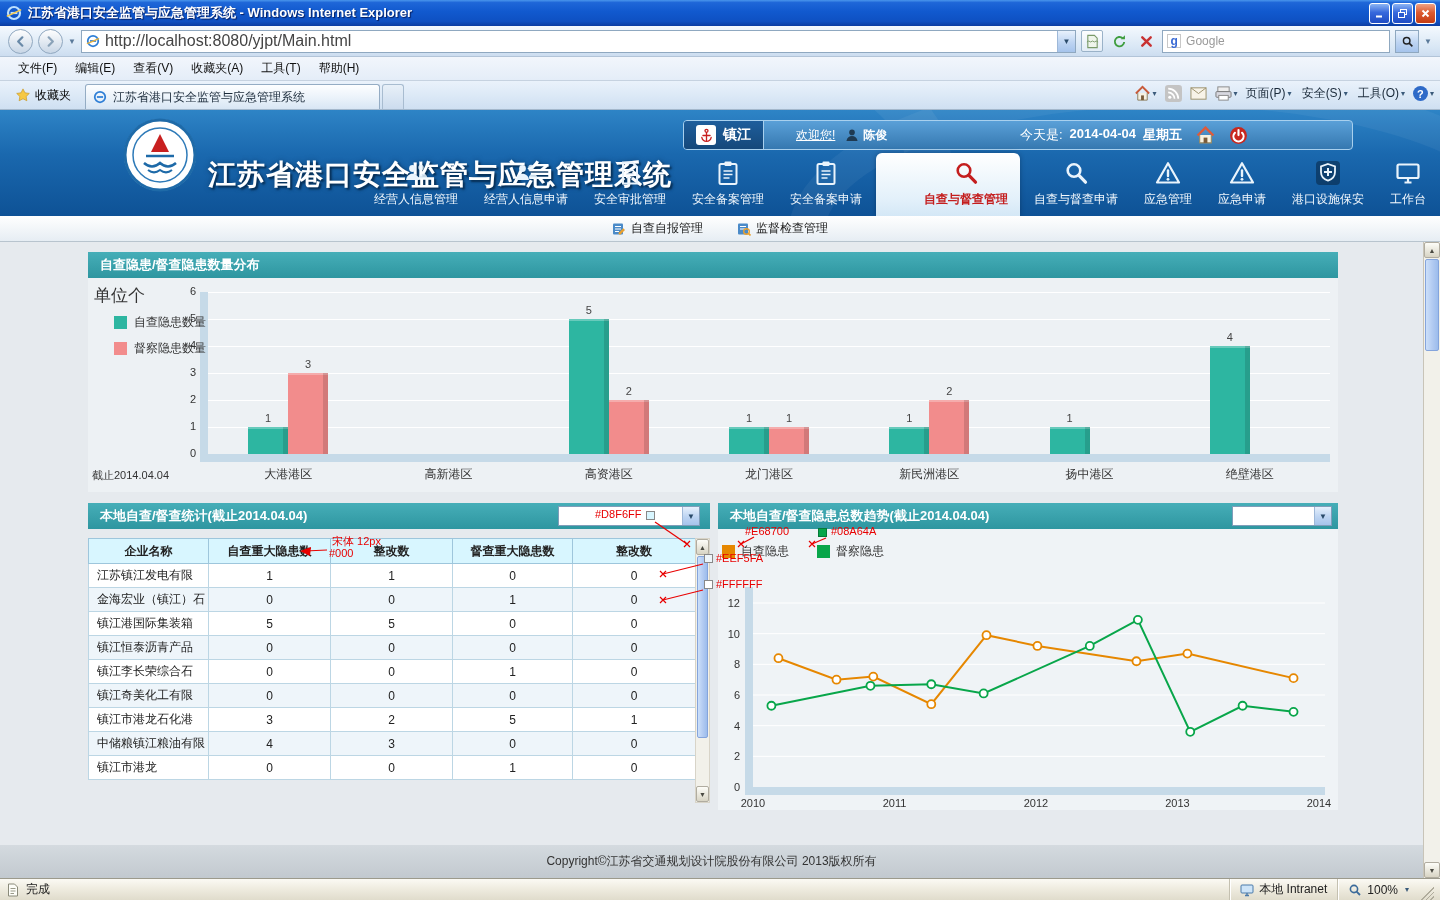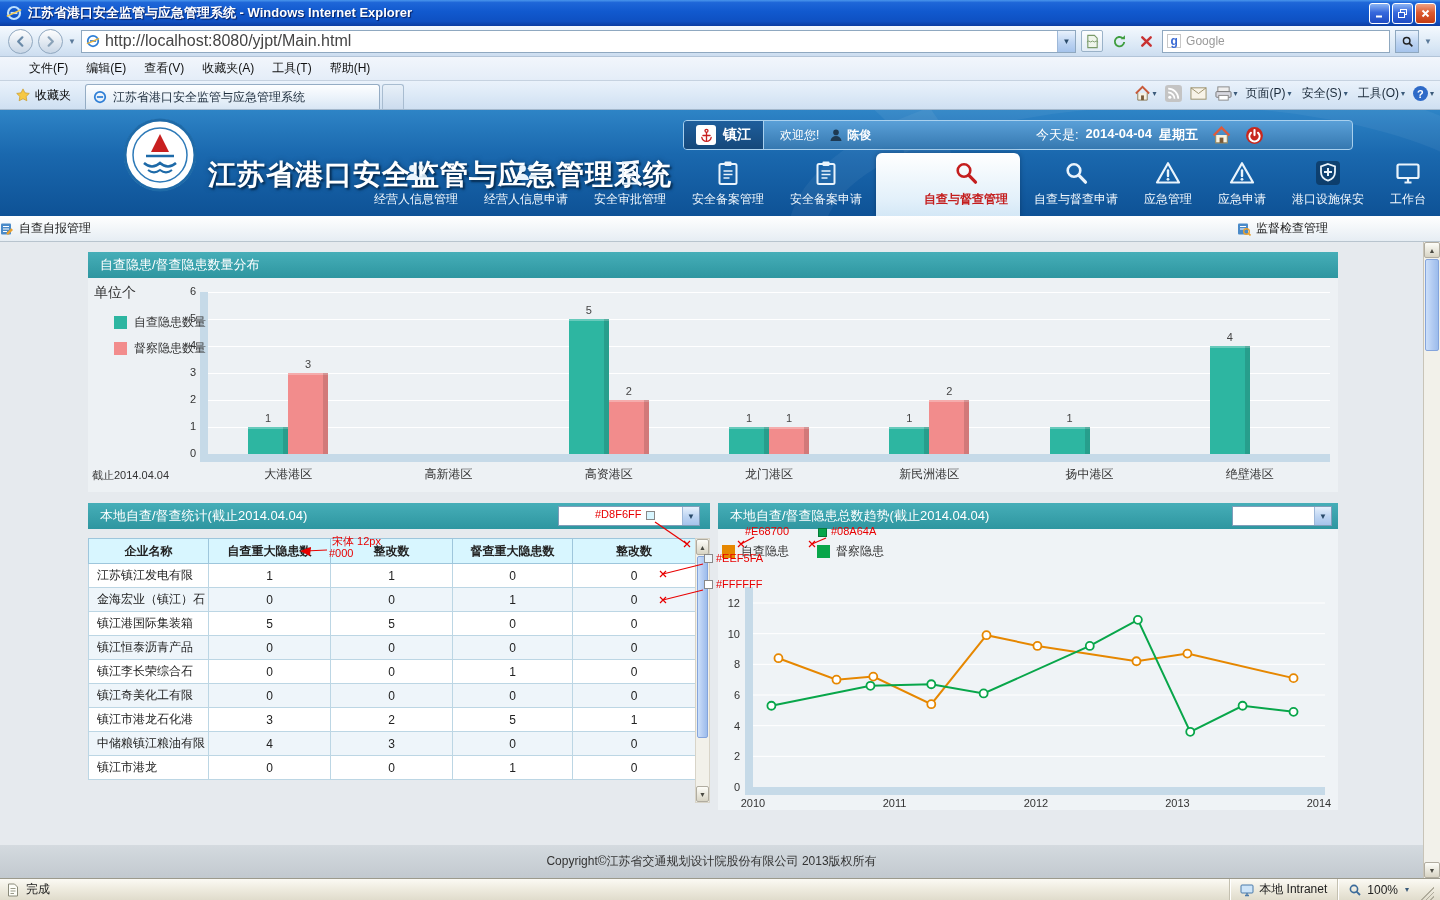--- a/index.html
+++ b/index.html
@@ -35,21 +35,21 @@
   .tool-ic { width:22px; height:22px; display:flex; align-items:center; justify-content:center; border:1px solid transparent; border-radius:2px; }
   .tool-ic.boxed { border-color:#9AB2C8; background:linear-gradient(180deg,#FDFEFF,#E2ECF6); }
   .tool-ic svg { width:15px; height:15px; }
   .search-box { width:228px; height:23px; background:#fff; border:1px solid #8FA8C0; display:flex; align-items:center; gap:5px; padding:0 4px; }
   .g-badge { width:14px; height:14px; border:1px solid #C8C8C8; color:#3A6AD4; font-weight:bold; font-size:12px; line-height:12px; text-align:center; background:#fff; }
   .search-text { color:#9A9A9A; font-size:12px; }
   .search-btn { width:24px; height:23px; background:linear-gradient(180deg,#E8F1FC,#BDD4F2 55%,#A6C4EC); border:1px solid #8FA8C0; display:flex; align-items:center; justify-content:center; }
   .search-btn svg { width:13px; height:13px; }
 
   
-  .menubar { height:24px; background:linear-gradient(180deg,#F2F6FC,#E4EDF8); border-bottom:1px solid #C6D2E0; display:flex; align-items:center; padding:0 20px; }
+  .menubar { height:24px; background:linear-gradient(180deg,#F2F6FC,#E4EDF8); border-bottom:1px solid #C6D2E0; display:flex; align-items:center; padding:0 9px; }
   .menu-item { padding:3px 9px; color:#111; }
 
   
   .favbar { height:29px; background:linear-gradient(180deg,#EAF2FB,#CFE0F2); border-bottom:1px solid #A4B8CC;
     display:flex; align-items:flex-end; padding:0 6px; }
   .fav-btn { display:flex; align-items:center; gap:5px; height:24px; padding:0 9px; margin-bottom:2px; border:1px solid transparent; border-radius:2px; }
   .fav-btn svg { width:14px; height:14px; }
   .tab { width:295px; height:25px; margin-left:4px; background:linear-gradient(180deg,#FDFEFF,#EAF2FA 55%,#D8E6F4);
     border:1px solid #94AC C4; border:1px solid #94ACC4; border-bottom:none; border-radius:3px 3px 0 0;
     display:flex; align-items:center; gap:6px; padding:0 7px; color:#1A2A3A; }
@@ -67,61 +67,61 @@
     background:linear-gradient(180deg,#2E84C6 0%,#1A68AE 42%,#0E5296 100%); }
   .app-header::before { content:""; position:absolute; left:-140px; top:-150px; width:1000px; height:320px; border-radius:50%;
     border:46px solid rgba(255,255,255,.06); }
   .app-header::after { content:""; position:absolute; right:-120px; top:-40px; width:700px; height:260px; border-radius:50%;
     border:36px solid rgba(255,255,255,.05); }
   .logo { position:absolute; left:122px; top:7px; width:76px; height:76px; z-index:3; }
   .sys-title { position:absolute; left:208px; top:46px; z-index:3; font-size:28px; font-weight:bold; color:#fff; letter-spacing:1px;
     text-shadow:2px 2px 2px rgba(6,42,78,.9), 0 0 5px rgba(8,52,96,.7); white-space:nowrap; }
   .user-strip { position:absolute; left:683px; top:10px; width:670px; height:30px; z-index:4;
     background:linear-gradient(180deg,#5AA0D8,#36７８B0); background:linear-gradient(180deg,#5AA0D8,#3578B0);
-    border:1px solid #A8D0EE; border-radius:4px; display:flex; align-items:center; color:#fff; padding-right:4px; }
+    border:1px solid #A8D0EE; border-radius:4px; display:flex; align-items:center; color:#fff; padding-right:20px; }
   .city-tag { display:flex; align-items:center; gap:7px; height:28px; padding:0 12px; border-radius:3px 0 0 3px;
     background:linear-gradient(180deg,#1E5E9C,#15487A); border-right:1px solid #A8D0EE; }
   .anchor-box { width:20px; height:20px; background:#fff; border-radius:3px; display:flex; align-items:center; justify-content:center; }
   .anchor-box svg { width:15px; height:15px; }
   .city-name { font-size:14px; font-weight:bold; }
-  .welcome { margin-left:16px; }
+  .welcome { margin-left:32px;text-decoration:underline; }
   .person-ic { width:14px; height:14px; margin-left:10px; }
   .user-name { margin-left:4px; font-weight:bold; }
   .date-group { margin-left:auto; display:flex; gap:7px; font-size:13px; }
   .date-strong { font-weight:bold; }
   .strip-ic { width:19px; height:19px; margin-left:14px; }
   .strip-tail { width:84px; }
   .main-nav { position:absolute; right:2px; bottom:0; z-index:5; display:flex; align-items:flex-end; gap:2px; }
   .nav-item { display:flex; flex-direction:column; align-items:center; justify-content:flex-end; padding:7px 12px 8px; color:#F2F8FD; font-size:12px; white-space:nowrap; }
   .nav-item .nicon { width:26px; height:26px; margin-bottom:5px; color:#EAF4FC; }
   .nav-item.active { background:linear-gradient(180deg,#FFFFFF,#E2F0FA 75%,#D4E8F6); border-radius:6px 6px 0 0;
     color:#C41E1E; font-weight:bold; box-shadow:0 0 5px rgba(0,20,40,.35);padding-left:48px; }
   .nav-item.active .nicon { color:#C41E1E; }
 
   
   .subnav { height:26px; background:linear-gradient(180deg,#FFFFFF,#E6EDF3); border-bottom:1px solid #B8C4CE;
-    display:flex; justify-content:space-between; align-items:center; gap:34px; padding-right:112px; color:#222; }
+    display:flex; justify-content:center; align-items:center; gap:34px; color:#222; }
   .subnav-item { display:flex; align-items:center; gap:5px; }
   .subnav-item .ic { width:14px; height:14px; }
 
   
   .content { position:relative; height:636px; background:#E6EAEE; }
   .panel { position:absolute; }
-  .panel-header { height:26px; background:linear-gradient(180deg,#46AEB8,#2E96A0); color:#fff; font-weight:normal; font-size:13px;
+  .panel-header { height:26px; background:linear-gradient(180deg,#46AEB8,#2E96A0); color:#fff; font-weight:bold; font-size:13px;
     display:flex; align-items:center; padding:12px 12px; position:relative; }
   .bar-panel { left:88px; top:10px; width:1250px; }
   .bar-body { height:214px; background:#EDF1F4; position:relative; }
   .grid-h { position:absolute; left:120px; width:1122px; height:1px; background:#FFFFFF; }
   .axis-y { position:absolute; left:112px; top:14px; width:8px; height:170px; background:#C6DAE8; }
   .axis-x { position:absolute; left:112px; top:176px; width:1130px; height:8px; background:#C6DAE8; }
   .ytick { position:absolute; left:84px; width:24px; text-align:right; font-size:11px; color:#333; }
   .xcat { position:absolute; top:188px; width:160px; text-align:center; font-size:12px; color:#333; }
   .bar { position:absolute; width:40px; box-shadow:inset -5px 0 0 rgba(0,0,0,.13), inset 0 2px 0 rgba(255,255,255,.28); }
   .bar-val { position:absolute; width:60px; text-align:center; font-size:11px; color:#444; }
-  .unit-label { position:absolute; left:6px; top:6px; font-size:14px; color:#333; }
+  .unit-label { position:absolute; left:6px; top:6px; font-size:17px; color:#333; }
   .asof-label { position:absolute; left:4px; top:190px; font-size:11px; color:#333; }
   .bar-legend { position:absolute; left:26px; top:36px; }
   .lg-row { display:flex; align-items:center; gap:7px; margin-bottom:9px; font-size:12px; color:#333; }
   .lg-sq { width:13px; height:13px; }
 
   .table-panel { left:88px; top:261px; width:622px; height:307px; }
   .trend-panel { left:718px; top:261px; width:620px; height:307px; }
   .trend-body { height:281px; background:#EFF3F6; position:relative; }
   .trend-legend { position:absolute; left:4px; top:14px; display:flex; gap:28px; align-items:center; font-size:12px; color:#333; z-index:5; }
   .tl-item { display:flex; align-items:center; gap:6px; }

